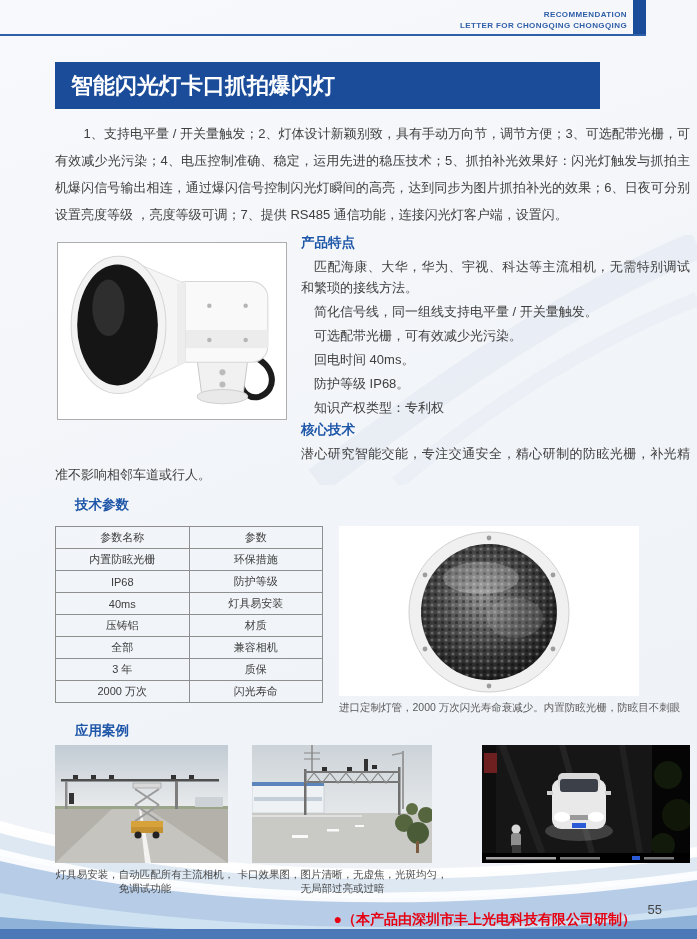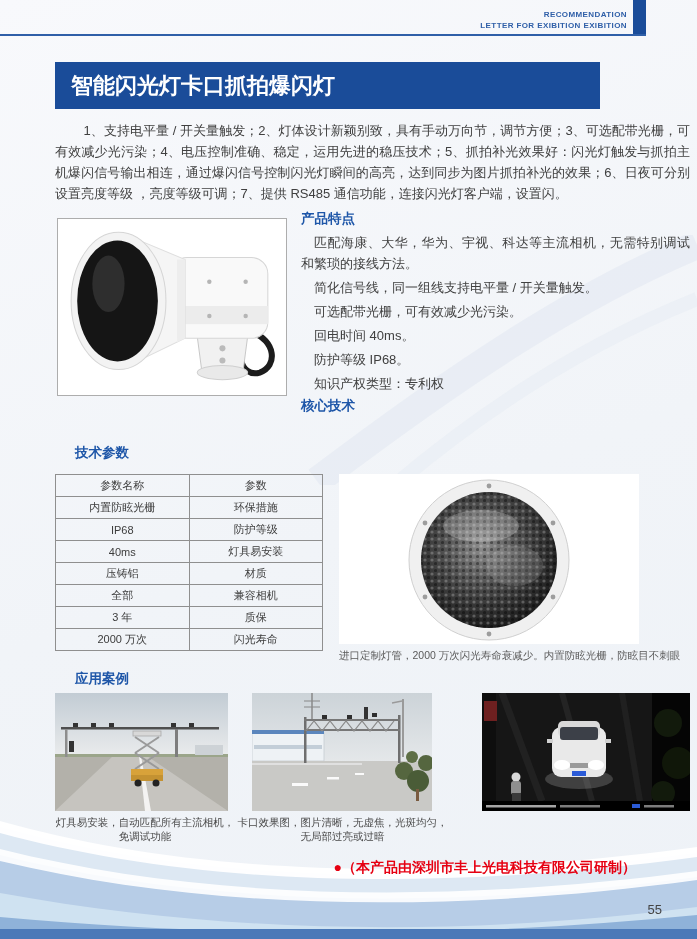--- a/index.html
+++ b/index.html
@@ -12,21 +12,21 @@
   .header-note{position:absolute;top:9px;right:70px;text-align:right;color:#2f5fa8;
     font-size:8px;font-weight:bold;line-height:11px;letter-spacing:.4px;z-index:2;}
   .title-bar{position:absolute;top:62px;left:55px;width:545px;height:47px;background:#1a4c99;
     color:#ffffff;font-size:22px;font-weight:bold;line-height:47px;padding-left:16px;
     box-sizing:border-box;z-index:2;}
   
   .mid-curve{position:absolute;right:0;top:235px;width:420px;height:250px;z-index:0;}
   .waves{position:absolute;left:0;bottom:0;width:697px;height:150px;z-index:0;}
   
   .content{position:absolute;top:118px;left:55px;width:635px;z-index:1;}
-  .intro{font-size:13px;line-height:21px;text-align:justify;text-indent:2.2em;margin:2px 0 6px;color:#404040;}
+  .intro{font-size:13px;line-height:27px;text-align:justify;text-indent:2.2em;margin:2px 0 6px;color:#404040;}
   .product-flow{overflow:visible;}
   .product-photo{float:left;width:228px;height:176px;margin:8px 14px 40px 2px;
     background:#ffffff;border:1px solid #adadad;box-sizing:content-box;}
   .product-photo svg{display:block;width:100%;height:100%;}
   h3.sec{color:#1e56a8;font-size:13.5px;font-weight:bold;margin:3px 0 4px;}
   h3.indent{margin-left:20px;margin-top:8px;margin-bottom:5px;}
   .feat,.core-text{font-size:13px;line-height:21px;margin:0 0 3px;text-align:justify;color:#404040;}
   .feat{text-indent:1em;}
   .clear{clear:both;}
   
@@ -70,21 +70,21 @@
 
   <svg class="mid-curve" viewBox="0 0 420 250">
     <path d="M420,10 C300,60 180,140 40,246" stroke="#dde4ef" stroke-width="28" fill="none" opacity="0.45"></path>
     <path d="M420,64 C320,104 220,164 120,248" stroke="#e6ebf3" stroke-width="14" fill="none" opacity="0.5"></path>
   </svg>
 
   <div class="corner-bar"></div>
   <div class="top-rule"></div>
   <div class="header-note">
     <div>RECOMMENDATION</div>
-    <div>LETTER FOR EXIBITION EXIBITION</div>
+    <div>LETTER FOR CHONGQING CHONGQING</div>
   </div>
 
   <div class="title-bar">智能闪光灯卡口抓拍爆闪灯</div>
 
   <div class="content">
 
     <p class="intro">1、支持电平量 / 开关量触发；2、灯体设计新颖别致，具有手动万向节，调节方便；3、可选配带光栅，可有效减少光污染；4、电压控制准确、稳定，运用先进的稳压技术；5、抓拍补光效果好：闪光灯触发与抓拍主机爆闪信号输出相连，通过爆闪信号控制闪光灯瞬间的高亮，达到同步为图片抓拍补光的效果；6、日夜可分别设置亮度等级 ，亮度等级可调；7、提供 RS485 通信功能，连接闪光灯客户端，设置闪。</p>
 
     <div class="product-flow">
       <div class="product-photo">
@@ -110,20 +110,21 @@
       </div>
 
       <h3 class="sec">产品特点</h3>
       <p class="feat">匹配海康、大华，华为、宇视、科达等主流相机，无需特别调试和繁琐的接线方法。</p>
       <p class="feat">简化信号线，同一组线支持电平量 / 开关量触发。</p>
       <p class="feat">可选配带光栅，可有效减少光污染。</p>
       <p class="feat">回电时间 40ms。</p>
       <p class="feat">防护等级 IP68。</p>
       <p class="feat">知识产权类型：专利权</p>
       <h3 class="sec">核心技术</h3>
+      <p class="core-text">潜心研究智能交能，专注交通安全，精心研制的防眩光栅，补光精准不影响相邻车道或行人。</p>
       <div class="clear"></div>
     </div>
 
     <h3 class="sec indent">技术参数</h3>
 
     <div class="params-row">
       <table class="params">
         <tbody>
           <tr>
             <td style="width:50%">参数名称</td>

